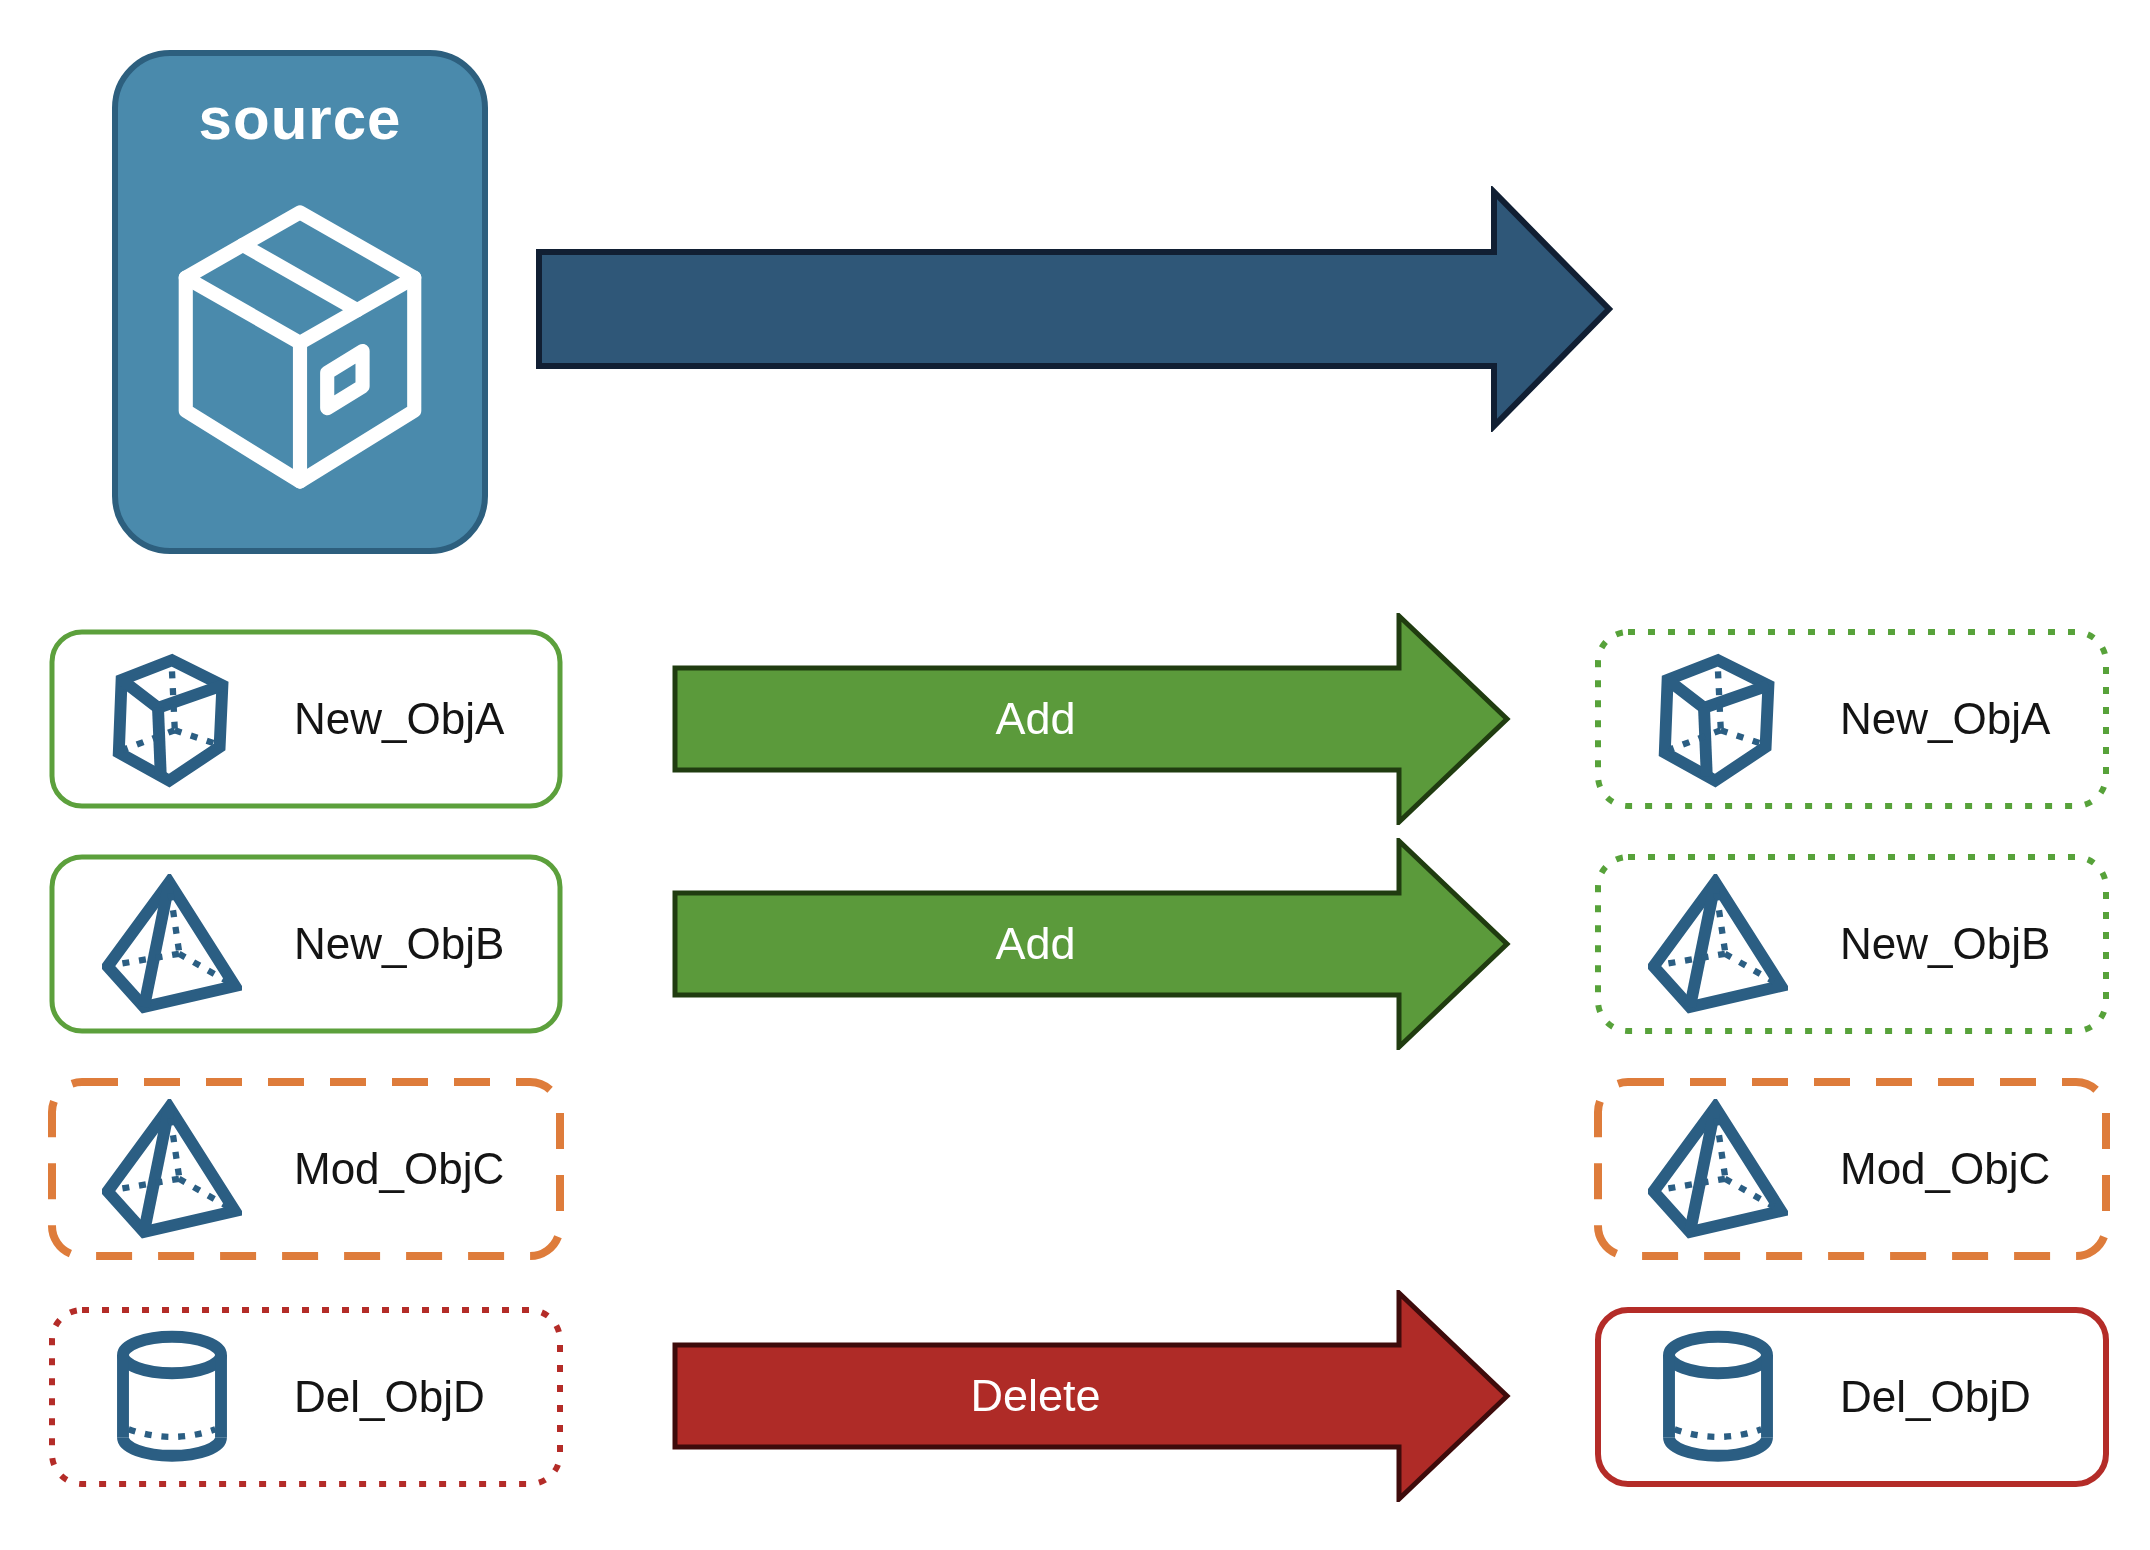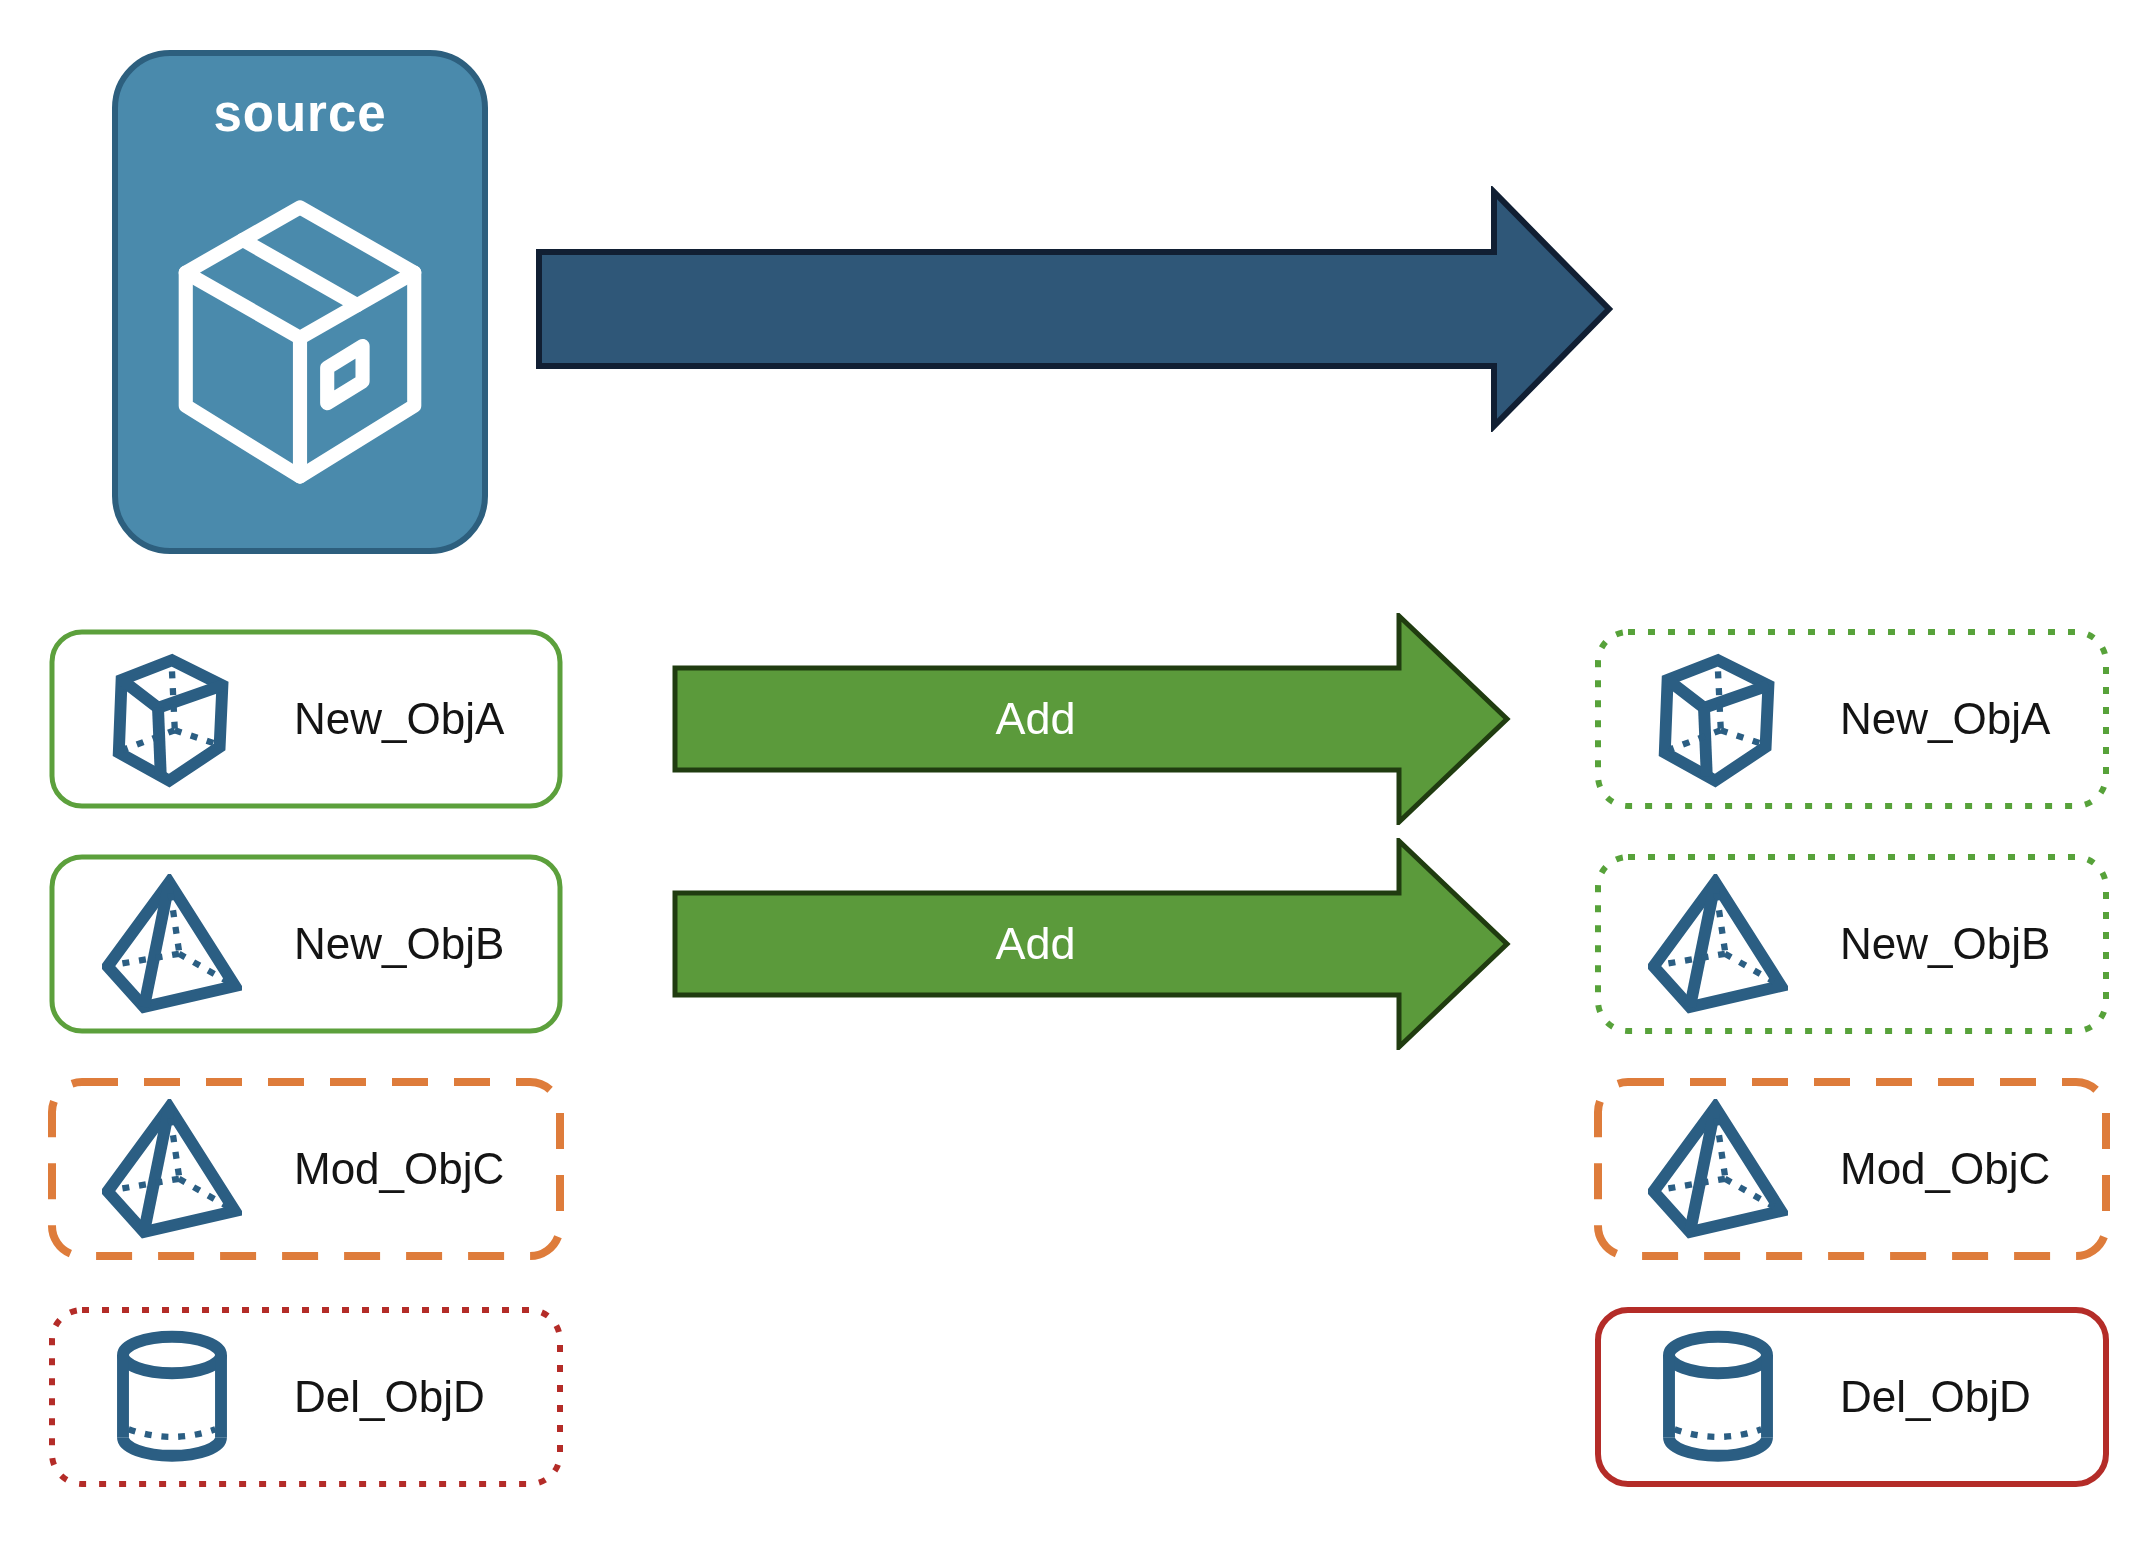--- a/index.html
+++ b/index.html
@@ -9,21 +9,21 @@
   }
 
   
   .node {
     position:absolute; background:#4A8AAC; border:6px solid #2D5F7E;
     border-radius:58px; display:flex; flex-direction:column; align-items:center;
     box-sizing:border-box;
   }
   #source-node { left:112px; top:50px;  width:376px; height:504px; }
   #target-node { left:1658px; top:52px; width:380px; height:506px; }
-  .node-title { margin-top:28px; font-size:51px; font-weight:700; color:#ffffff; letter-spacing:1px; }
+  .node-title { margin-top:28px; font-size:60px; font-weight:700; color:#ffffff; letter-spacing:1px; }
   .node-icon-wrap { flex:1; display:flex; align-items:center; justify-content:center; }
 
   
   .wicon path, .wicon ellipse { fill:none; stroke:#ffffff; stroke-width:5.2; stroke-linejoin:round; stroke-linecap:round; }
   .wicon .dot { fill:#ffffff; stroke:none; }
 
   
   .arrow-wrap { position:absolute; }
   .arrow-wrap svg { position:absolute; left:0; top:0; display:block; }
   .arrow-label {
@@ -205,20 +205,26 @@
         <ellipse class="s" cx="50" cy="20" rx="35" ry="13"></ellipse>
         <path class="s" d="M15,20 L15,79"></path>
         <path class="s" d="M85,20 L85,79"></path>
         <path class="s" d="M15,79 A35,13 0 0 0 85,79"></path>
         <path class="h" d="M19,73 Q50,84 81,73"></path>
       </svg>
     </span>
     <span class="obj-label">Del_ObjD</span>
   </div>
 
+  <div class="arrow-wrap row-arrow" style="top:1290px">
+    <svg width="840" height="212" viewBox="0 0 840 212">
+      <polygon points="3,55 727,55 727,3 835,106 727,209 727,157 3,157" stroke-width="5" fill="#AF2B27" stroke="#3E0B0B"></polygon>
+    </svg>
+    <div class="arrow-label">Delete</div>
+  </div>
 
   <div class="obj-box right" style="top:1306px">
     <svg class="bframe" viewBox="0 0 516 182" preserveAspectRatio="none">
       <rect class="b-solid-red" x="4" y="4" width="508" height="174" rx="30"></rect>
     </svg>
     <span class="oicon">
       <svg viewBox="0 0 100 100">
         <ellipse class="s" cx="50" cy="20" rx="35" ry="13"></ellipse>
         <path class="s" d="M15,20 L15,79"></path>
         <path class="s" d="M85,20 L85,79"></path>

